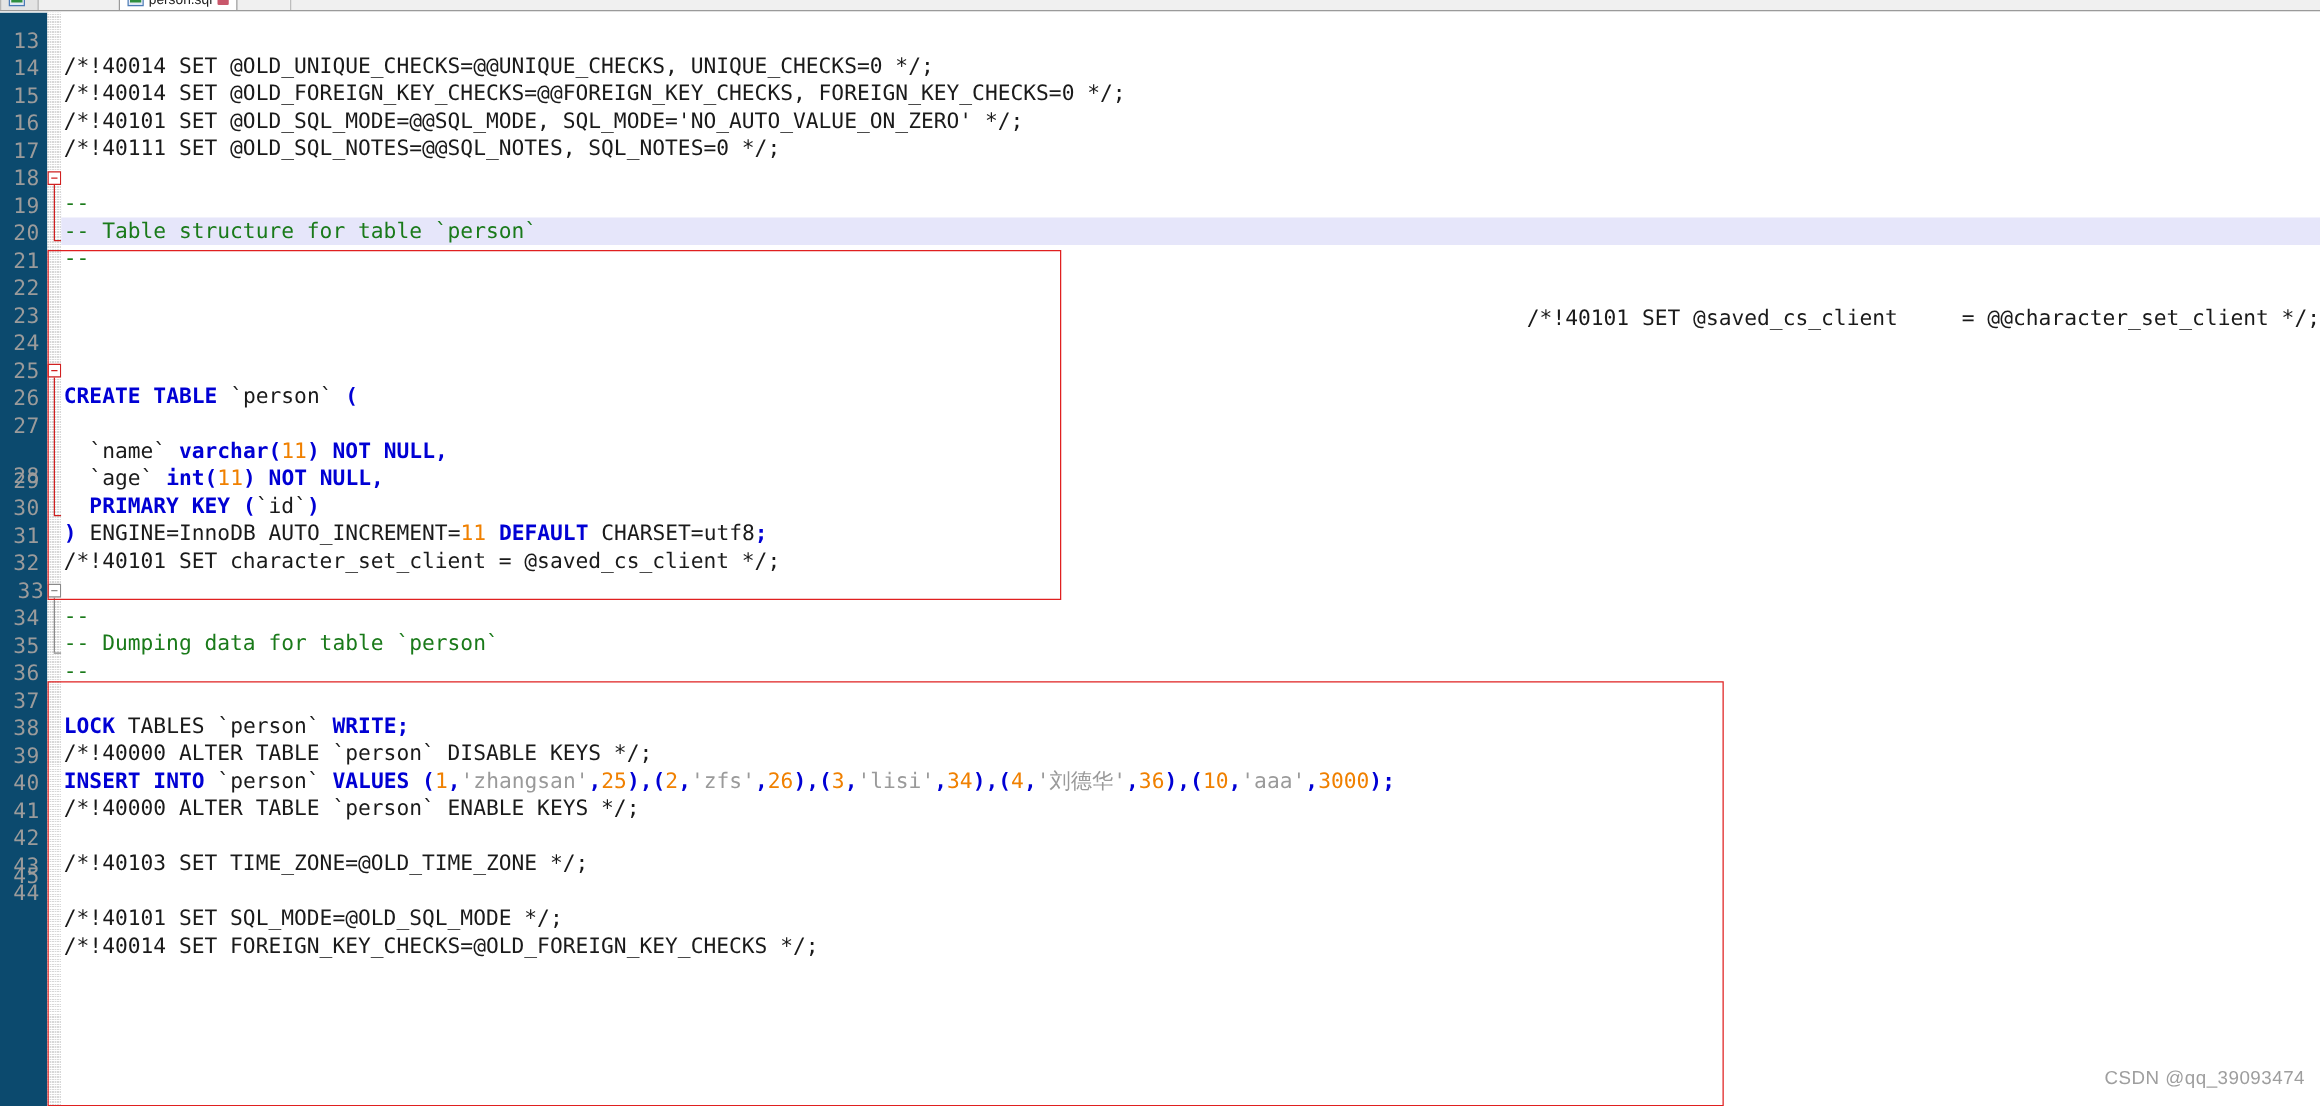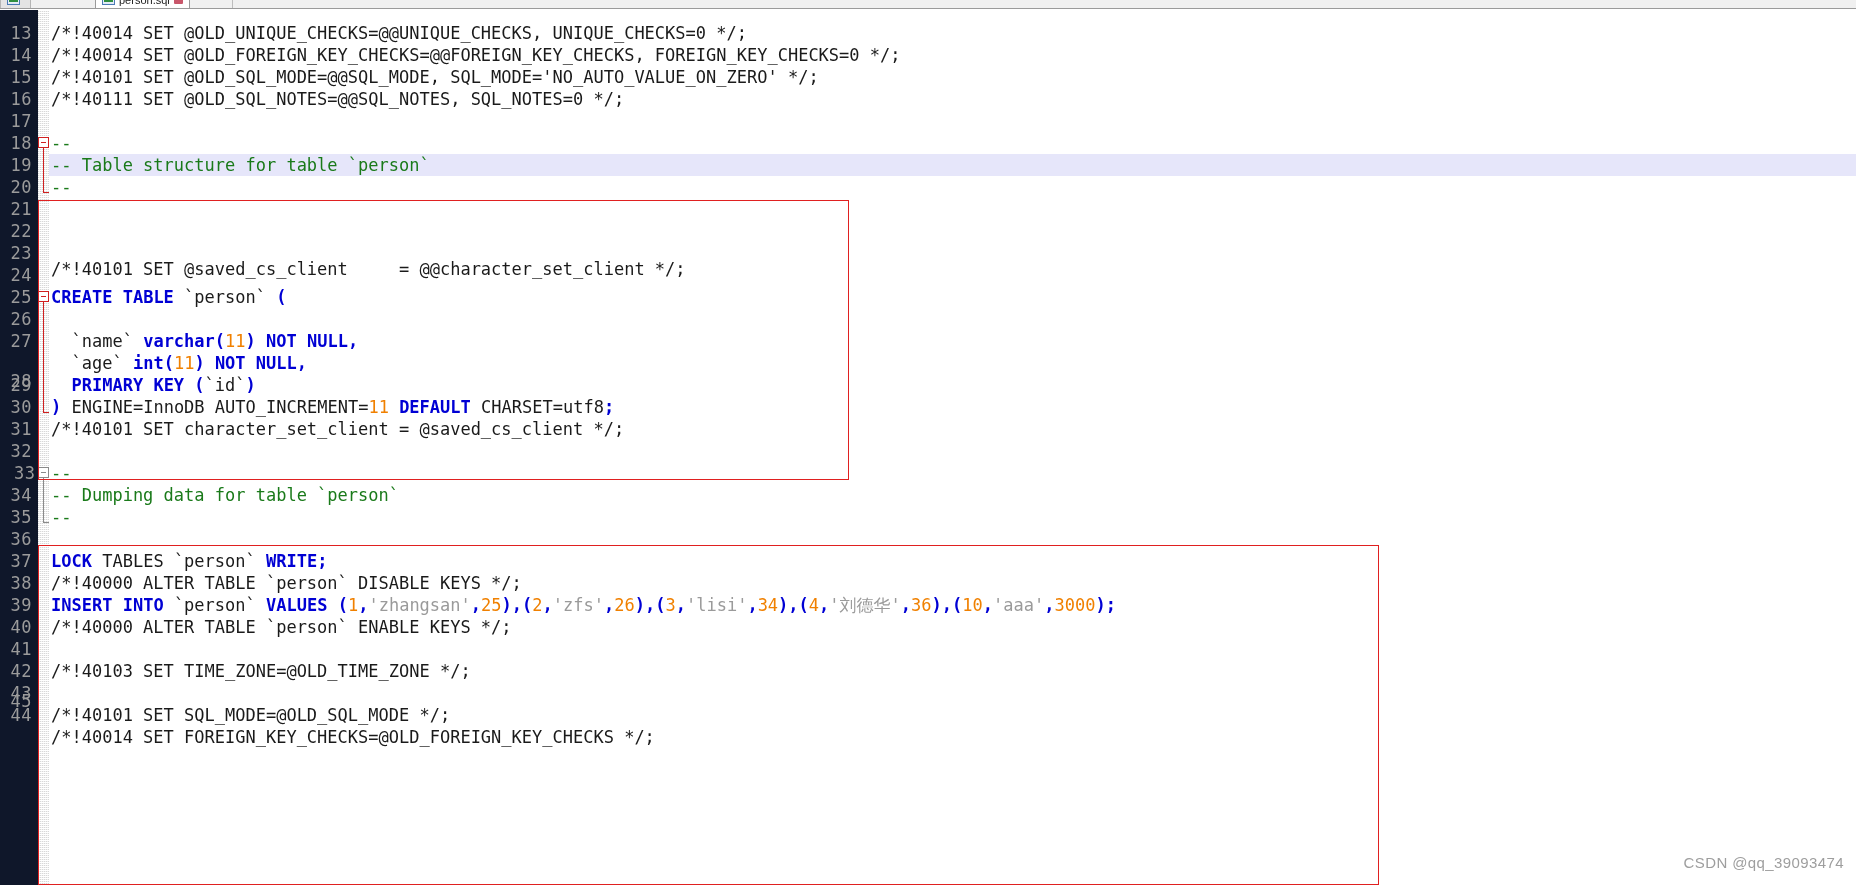--- a/index.html
+++ b/index.html
@@ -45,21 +45,21 @@
   #editor {
     position: absolute; top: 10px; left: 0;
     width: 1856px; height: 875px;
     background: #ffffff;
     overflow: hidden;
   }
 
   
   #gutter-numbers {
     position: absolute; top: 0; left: 0; width: 38px; height: 875px;
-    background: #0f172a;
+    background: #0c4a6e;
   }
   
   #gutter-fold {
     position: absolute; top: 0; left: 38px; width: 11px; height: 875px;
     background-color: #f2f2f2;
     background-image:
       repeating-linear-gradient(0deg,   #ffffff 0 1px, transparent 1px 2px),
       repeating-linear-gradient(90deg,  #d8d8d8 0 1px, transparent 1px 2px);
   }
 
@@ -78,20 +78,21 @@
     background: #ffffff;
   }
   .cl {
     position: absolute; left: 0; right: 0; height: 22px;
     font-family: "DejaVu Sans Mono", "Liberation Mono", monospace;
     font-size: 17px; line-height: 22px;
     color: #1a1a1a;
     white-space: pre;
     padding-left: 2px;
     letter-spacing: 0px;
+    margin-top: 20px;
   }
   .cl.hl { background: #e6e6fa; }
 
   
   .kw   { color: #0000d4; font-weight: bold; }
   .num  { color: #f08000; }
   .str  { color: #9a9a9a; }
   .cmt  { color: #1a7a1a; }
   .pl   { color: #0000d4; font-weight: bold; }  
   .pln  { color: #1a1a1a; }
@@ -204,21 +205,21 @@
     <div id="code">
       <div class="cl" style="top: 12px;"><span class="pln">/*!40014 SET @OLD_UNIQUE_CHECKS=@@UNIQUE_CHECKS, UNIQUE_CHECKS=0 */;</span></div>
       <div class="cl" style="top: 34px;"><span class="pln">/*!40014 SET @OLD_FOREIGN_KEY_CHECKS=@@FOREIGN_KEY_CHECKS, FOREIGN_KEY_CHECKS=0 */;</span></div>
       <div class="cl" style="top: 56px;"><span class="pln">/*!40101 SET @OLD_SQL_MODE=@@SQL_MODE, SQL_MODE='NO_AUTO_VALUE_ON_ZERO' */;</span></div>
       <div class="cl" style="top: 78px;"><span class="pln">/*!40111 SET @OLD_SQL_NOTES=@@SQL_NOTES, SQL_NOTES=0 */;</span></div>
       <div class="cl" style="top: 100px;"></div>
       <div class="cl" style="top: 122px;"><span class="cmt">--</span></div>
       <div class="cl hl" style="top: 144px;"><span class="cmt">-- Table structure for table `person`</span></div>
       <div class="cl" style="top: 166px;"><span class="cmt">--</span></div>
       <div class="cl" style="top: 188px;"></div>
-      <div class="cl" style="top: 248px;"><span class="pln">/*!40101 SET @saved_cs_client     = @@character_set_client */;</span></div>
+      <div class="cl" style="top: 214px; text-align: right;"><span class="pln">/*!40101 SET @saved_cs_client     = @@character_set_client */;</span></div>
       <div class="cl" style="top: 276px;"><span class="kw">CREATE</span> <span class="kw">TABLE</span> <span class="pln">`person`</span> <span class="pl">(</span></div>
       <div class="cl" style="top: 320px;">  <span class="pln">`name`</span> <span class="kw">varchar</span><span class="pl">(</span><span class="num">11</span><span class="pl">)</span> <span class="kw">NOT</span> <span class="kw">NULL</span><span class="pl">,</span></div>
       <div class="cl" style="top: 342px;">  <span class="pln">`age`</span> <span class="kw">int</span><span class="pl">(</span><span class="num">11</span><span class="pl">)</span> <span class="kw">NOT</span> <span class="kw">NULL</span><span class="pl">,</span></div>
       <div class="cl" style="top: 364px;">  <span class="kw">PRIMARY</span> <span class="kw">KEY</span> <span class="pl">(</span><span class="pln">`id`</span><span class="pl">)</span></div>
       <div class="cl" style="top: 386px;"><span class="pl">)</span> <span class="pln">ENGINE</span>=<span class="pln">InnoDB</span> <span class="pln">AUTO_INCREMENT</span>=<span class="num">11</span> <span class="kw">DEFAULT</span> <span class="pln">CHARSET</span>=<span class="pln">utf8</span><span class="pl">;</span></div>
       <div class="cl" style="top: 408px;"><span class="pln">/*!40101 SET character_set_client = @saved_cs_client */;</span></div>
       <div class="cl" style="top: 430px;"></div>
       <div class="cl" style="top: 452px;"><span class="cmt">--</span></div>
       <div class="cl" style="top: 474px;"><span class="cmt">-- Dumping data for table `person`</span></div>
       <div class="cl" style="top: 496px;"><span class="cmt">--</span></div>

